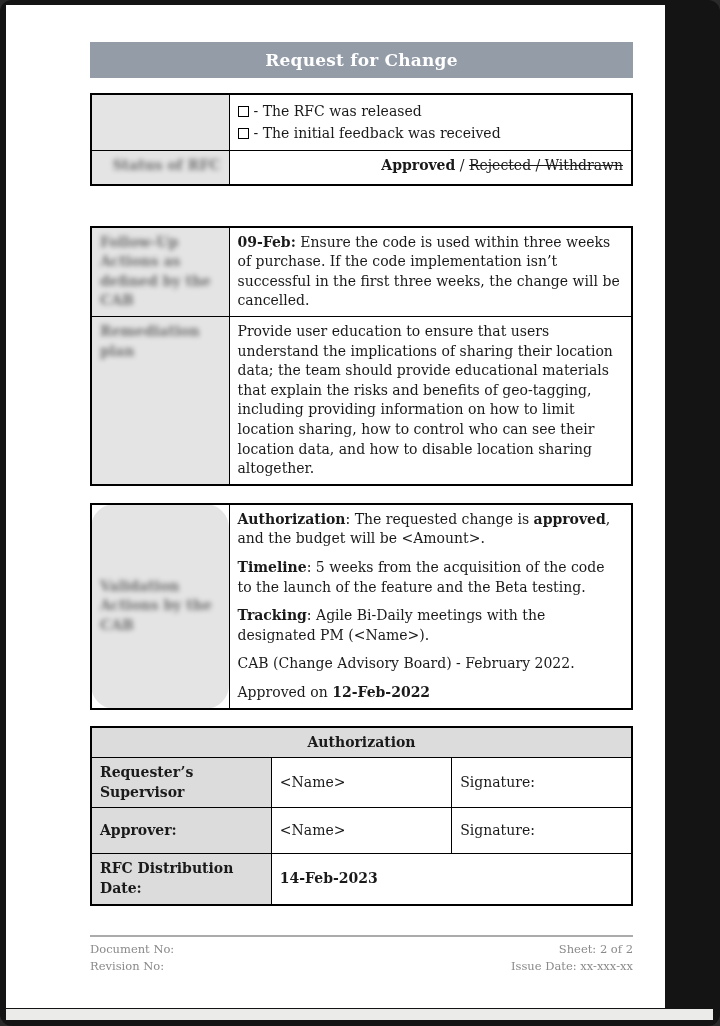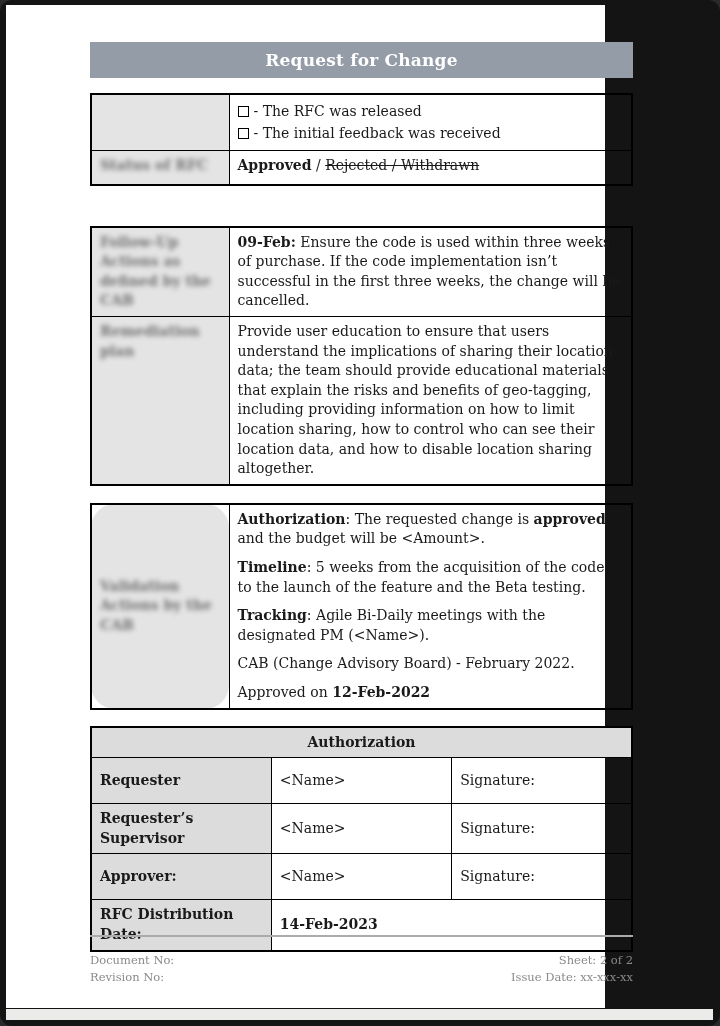--- a/index.html
+++ b/index.html
@@ -8,21 +8,21 @@
     position: relative;
     width: 720px; height: 1026px;
     background: #141414;
     border-radius: 12px;
     overflow: hidden;
     font-family: "DejaVu Serif", "Liberation Serif", serif;
   }
   .page {
     position: absolute;
     left: 6px; top: 5px;
-    width: 599px; height: 1003px;
+    width: 659px; height: 1003px;
     background: #ffffff;
   }
   .below-page {
     position: absolute;
     left: 6px; top: 1009px;
     width: 707px; height: 11px;
     background: #ebebea;
   }
   .content {
     position: absolute;
@@ -72,21 +72,21 @@
   .checkbox {
     display: inline-block;
     width: 11px; height: 11px;
     border: 1.5px solid #000;
     margin-right: 5px;
     flex: none;
   }
   .b { font-weight: bold; }
   .struck { text-decoration: line-through; }
   .row-ck td { height: 54px; }
-  .row-status td { height: 34px; }
+  .row-status td { height: 34px; text-align: right; }
   .row-comments td { height: 46px; }
   .row-followup td { height: 58px; }
   .row-remed td { height: 107px; }
   .row-valid td { height: 195px; border-radius: 24px; }
   .valid-cell p { margin-bottom: 9px; }
   .valid-cell p:last-child { margin-bottom: 0; }
   
   .auth-header {
     background: #dcdcdc;
     text-align: center;
@@ -101,21 +101,21 @@
     width: 140px;
   }
   .auth-name { width: 170px; }
   .auth-row td { height: 46px; }
   .auth-dist td { height: 33px; }
   .footer {
     position: absolute;
     left: 84px; top: 930px;
     width: 543px;
     border-top: 2px solid #ababab;
-    padding-top: 15px;
+    padding-top: 4px;
     display: flex;
     justify-content: space-between;
     font-size: 11.5px;
     color: #8a8a8a;
     line-height: 1.45;
     gap: 32px;
   }
   .footer .right { text-align: right; }
 </style>
 </head>
@@ -201,25 +201,20 @@
         </tr>
       </tbody>
         </table>
 
       <div class="gap16"></div>
 
       <table class="doc-table auth-table">
         <tbody>
             <tr>
           <td class="auth-header" colspan="3">Authorization</td>
-        </tr>
-        <tr class="auth-row">
-          <td class="auth-role">Requester</td>
-          <td class="auth-name">&lt;Name&gt;</td>
-          <td>Signature:</td>
         </tr>
         <tr class="auth-row">
           <td class="auth-role">Requester’s Supervisor</td>
           <td class="auth-name">&lt;Name&gt;</td>
           <td>Signature:</td>
         </tr>
         <tr class="auth-row">
           <td class="auth-role">Approver:</td>
           <td class="auth-name">&lt;Name&gt;</td>
           <td>Signature:</td>

